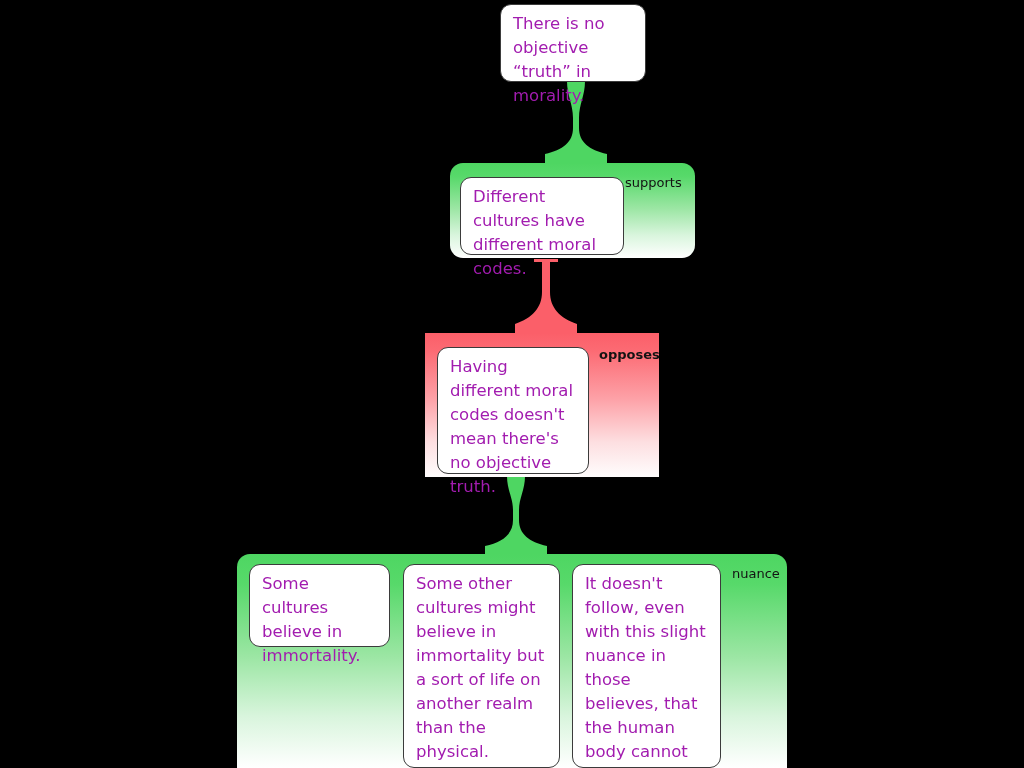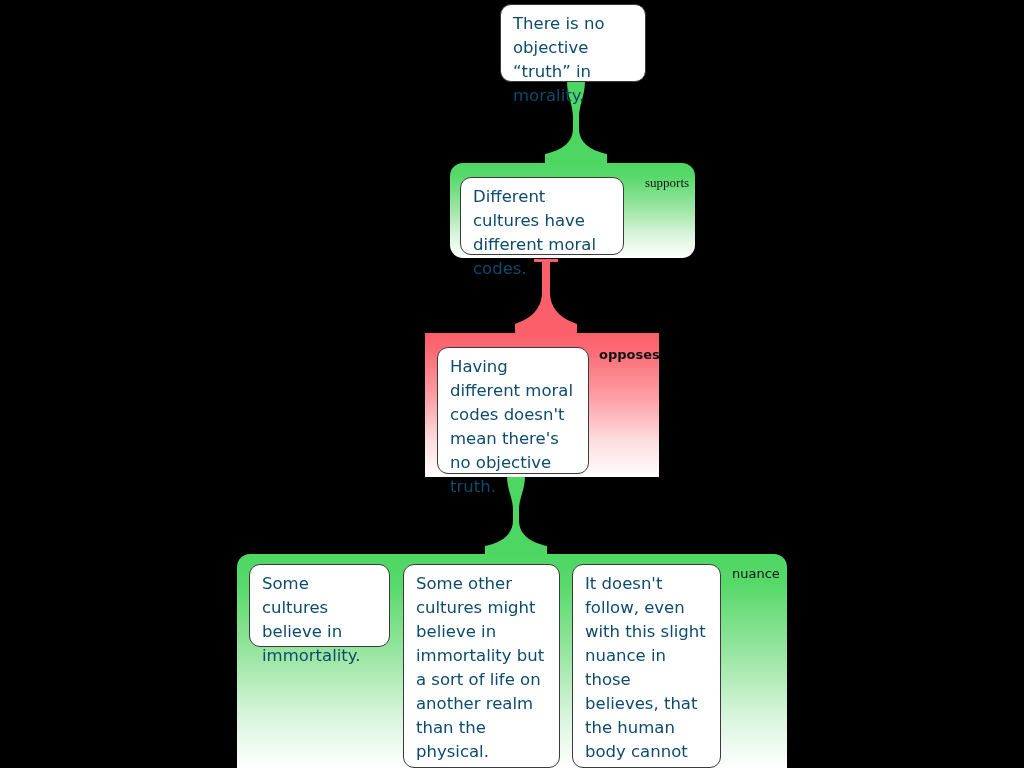--- a/index.html
+++ b/index.html
@@ -23,21 +23,21 @@
     background: #000000;
   }
 
   
   .card {
     position: absolute;
     background: #ffffff;
     border: 1.5px solid #3b3b3b;
     border-radius: 11px;
     box-sizing: border-box;
-    color: #0c4a6e;
+    color: #a21caf;
     font-size: 16.5px;
     line-height: 24px;
     padding: 7px 11px 7px 12px;
     z-index: 40;
   }
   .card .txt { display: block; }
 
   
   .block {
     position: absolute;
@@ -102,21 +102,21 @@
     <svg width="62" height="84" viewBox="0 0 62 84">
       <path d="M 22 0 L 40 0 L 40 4 C 40 18 34 26 34 38 L 34 48 C 34 62 44 70 62 74 L 62 84 L 0 84 L 0 74 C 18 70 28 62 28 48 L 28 38 C 28 26 22 18 22 4 Z" fill="#4ed662"></path>
     </svg>
   </div>
 
   <div class="card" style="left:500px; top:4px; width:146px; height:78px;">
     <span class="txt">There is no objective “truth” in morality.</span>
   </div>
 
   <div class="block green" id="block-supports">
-    <span class="stance-label" style="left:195px; top:12px;font-family:Liberation Serif, serif;">supports</span>
+    <span class="stance-label" style="left:175px; top:12px;">supports</span>
   </div>
   <div class="card" style="left:460px; top:177px; width:164px; height:78px;">
     <span class="txt">Different cultures have different moral codes.</span>
   </div>
 
   <div class="block red" id="block-opposes">
     <span class="stance-label" style="left:174px; top:14px;font-weight:bold;">opposes</span>
   </div>
   <div class="card" style="left:437px; top:347px; width:152px; height:127px;">
     <span class="txt">Having different moral codes doesn't mean there's no objective truth.</span>

